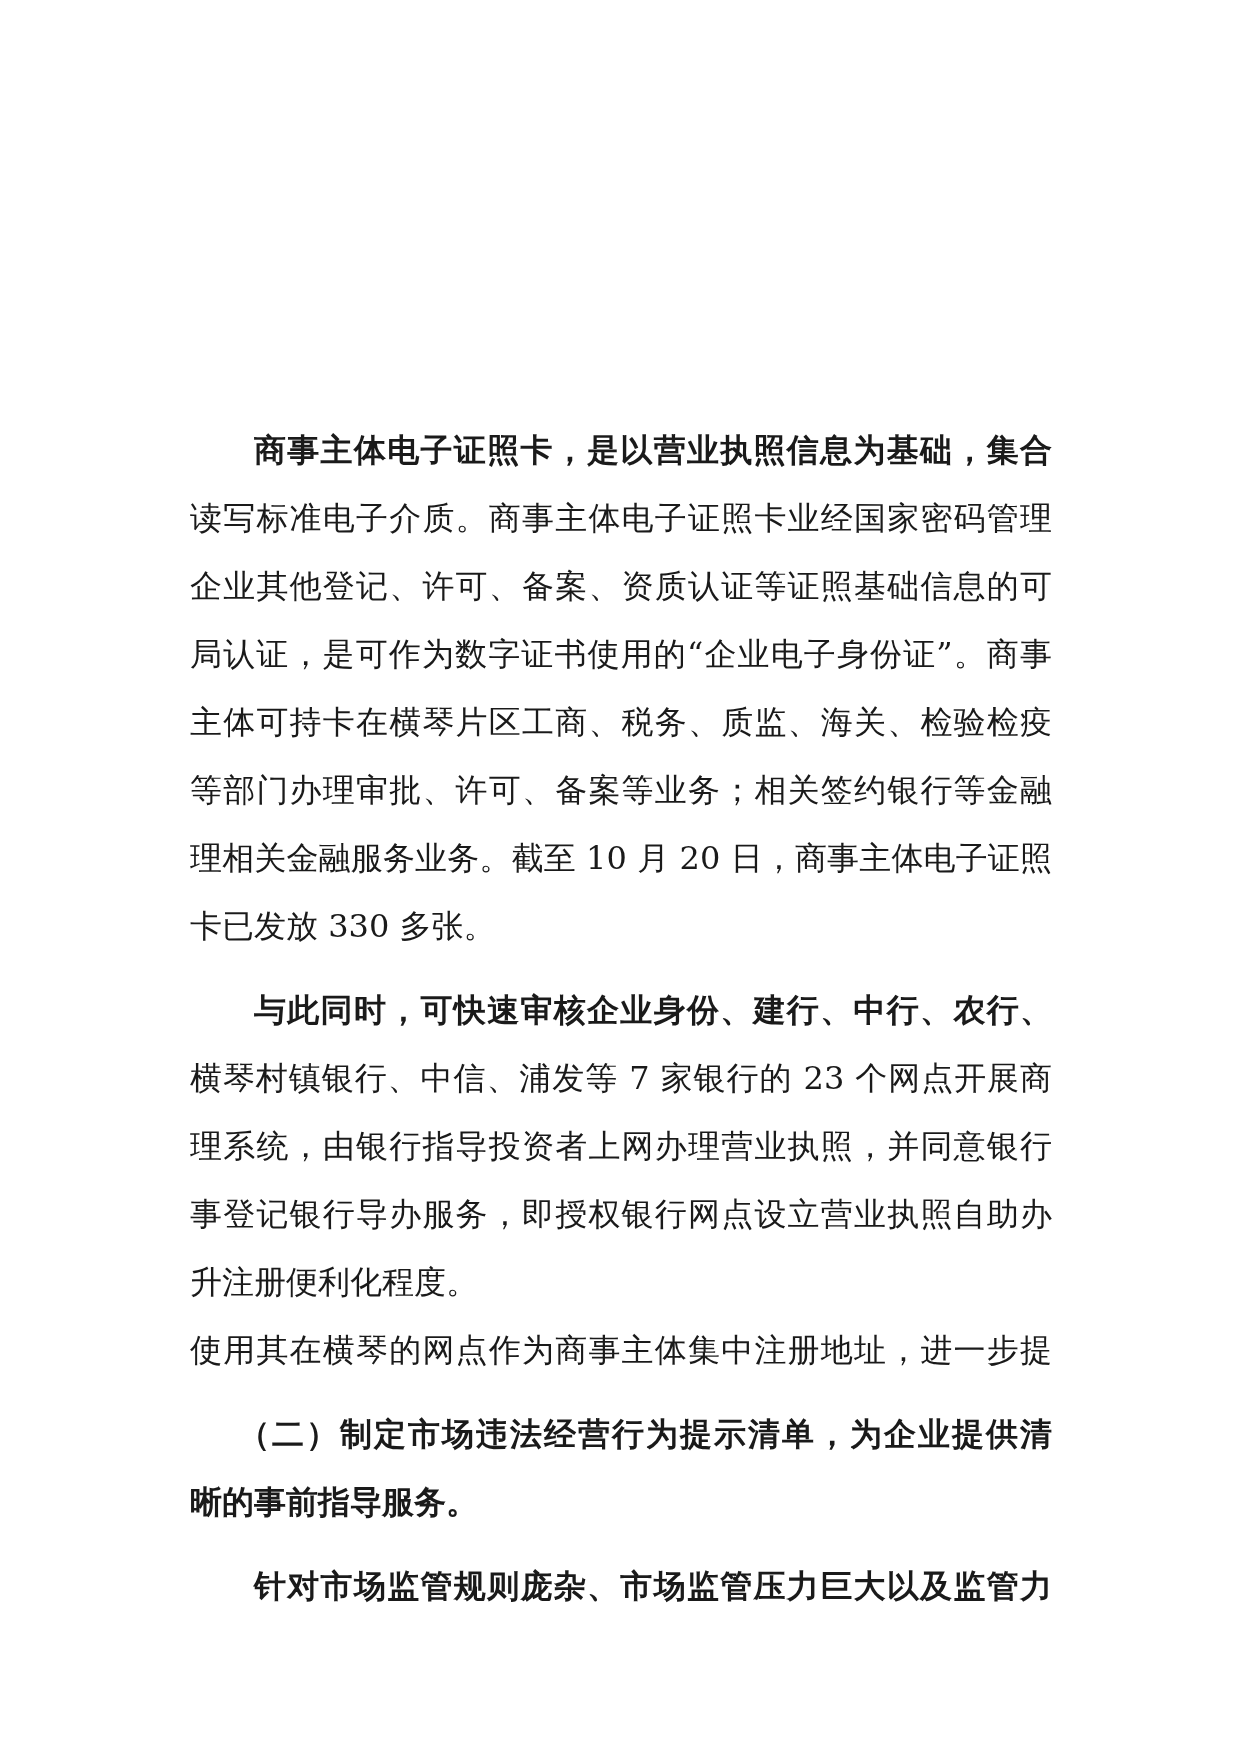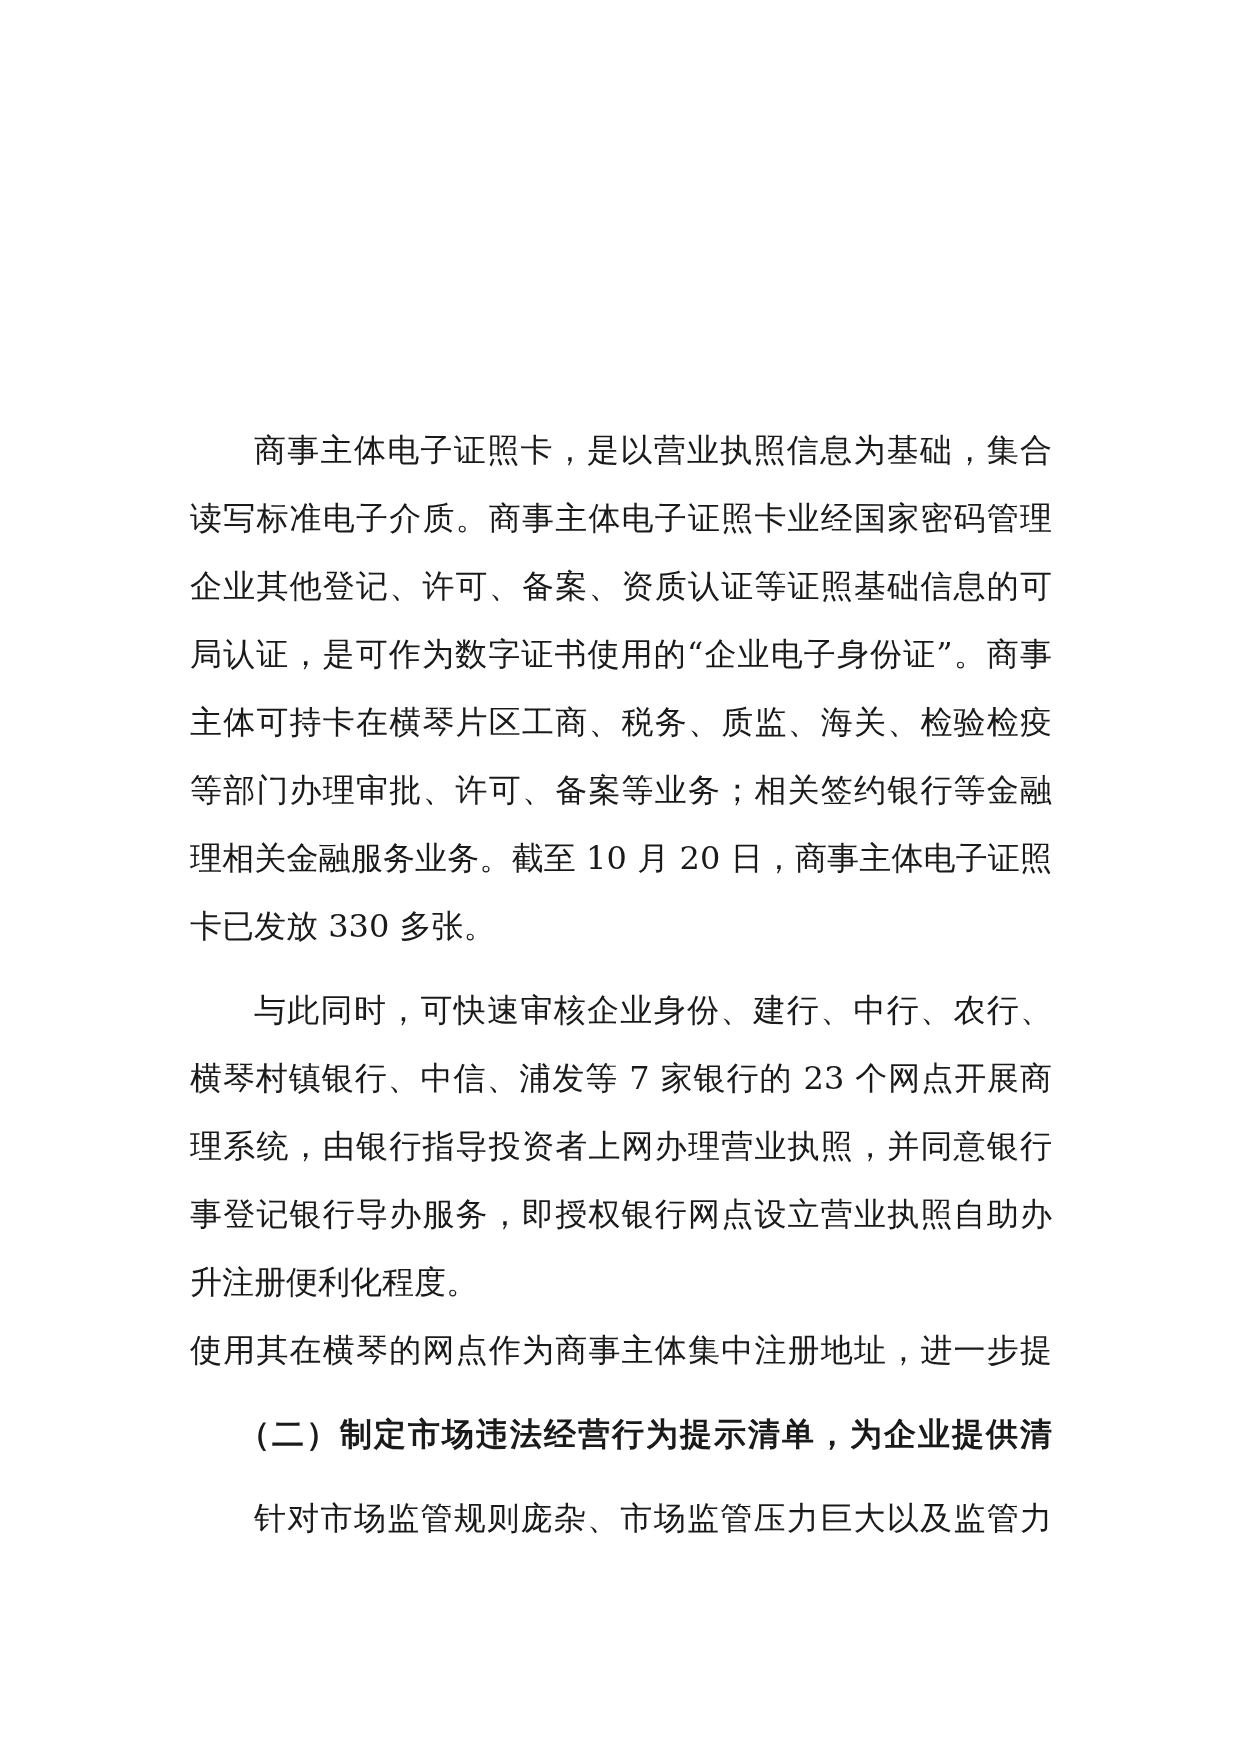--- a/index.html
+++ b/index.html
@@ -36,20 +36,21 @@
       white-space: nowrap;
       text-align: justify;
       text-align-last: justify;
       letter-spacing: 0px;
     }
     .line.last {
       text-align-last: left;
     }
     .line.indent {
       padding-left: 64px;
+      font-weight: bold;
     }
     .para-gap {
       height: 16px;
     }
     .heading .line {
       font-weight: bold;
       font-family: Liberation Sans, sans-serif;
     }
   </style>
 </head>
@@ -77,20 +78,21 @@
       <div class="line">理系统，由银行指导投资者上网办理营业执照，并同意银行</div>
       <div class="line">事登记银行导办服务，即授权银行网点设立营业执照自助办</div>
       <div class="line last">升注册便利化程度。</div>
       <div class="line">使用其在横琴的网点作为商事主体集中注册地址，进一步提</div>
     </div>
 
     <div class="para-gap"></div>
 
     <div class="paragraph heading">
       <div class="line indent" style="padding-left:48px;">（二）制定市场违法经营行为提示清单，为企业提供清</div>
+      <div class="line last">晰的事前指导服务。</div>
     </div>
 
     <div class="para-gap"></div>
 
     <div class="paragraph">
       <div class="line indent">针对市场监管规则庞杂、市场监管压力巨大以及监管力</div>
     </div>
 
   </div>
 </div>

